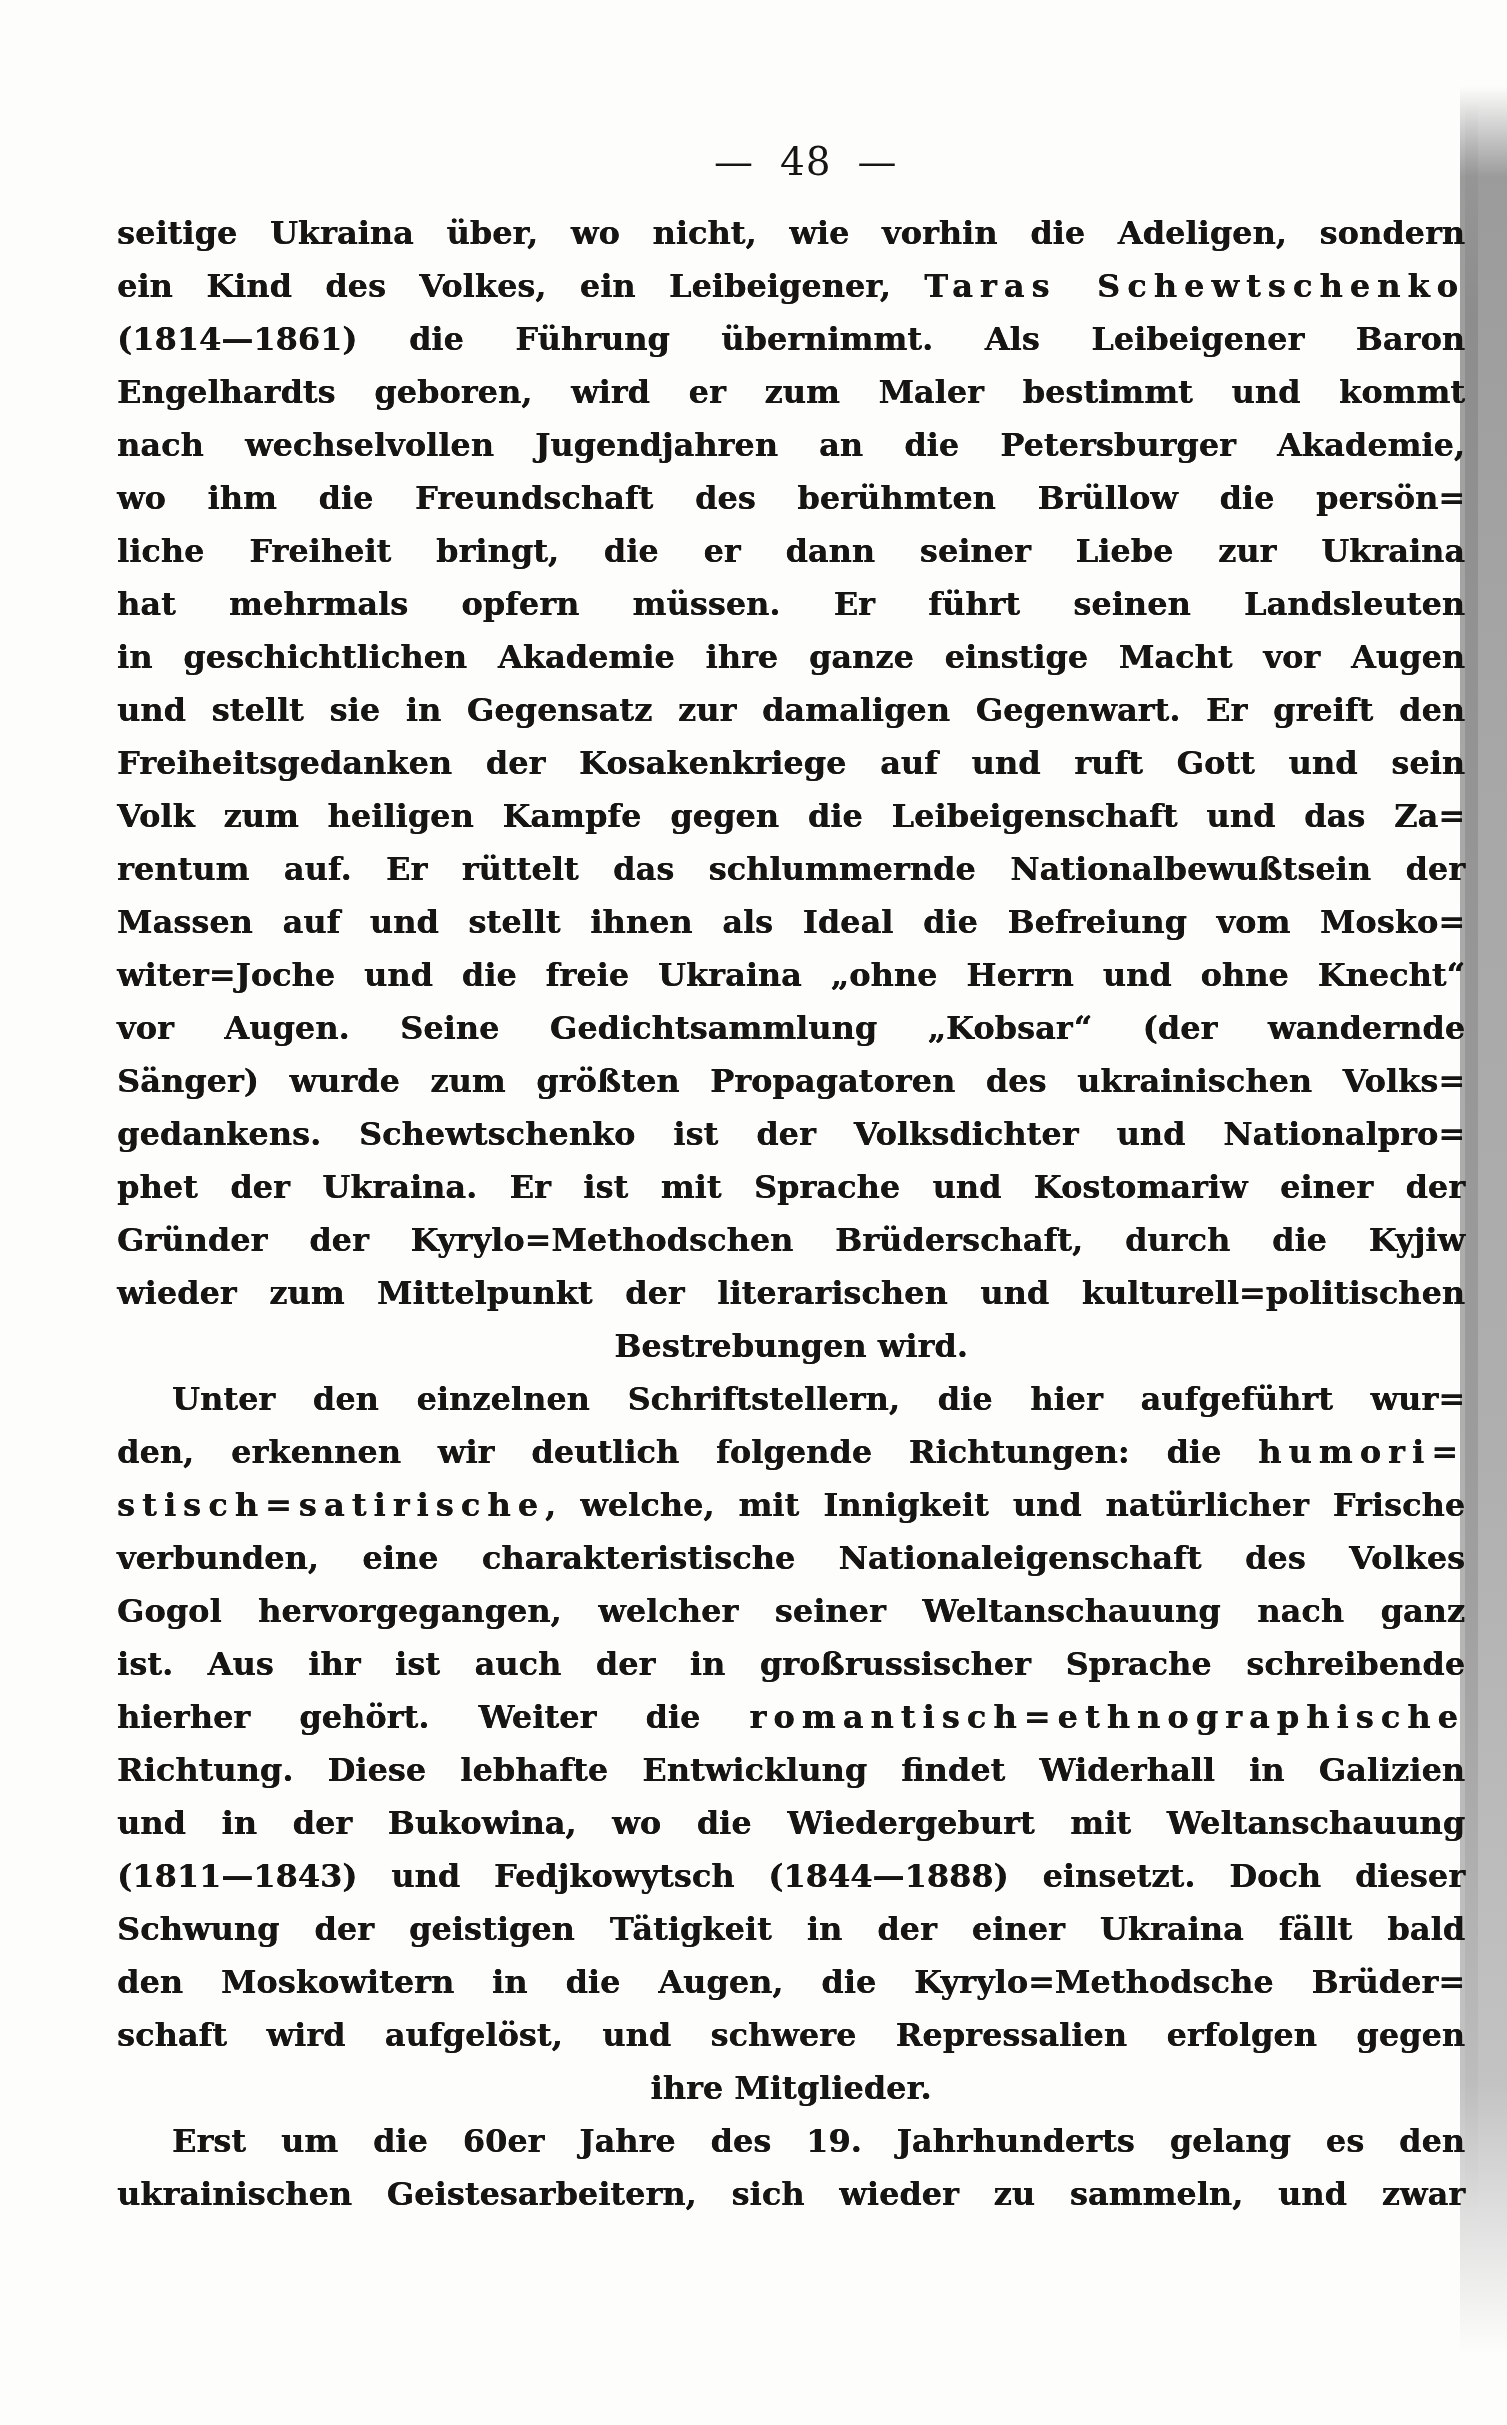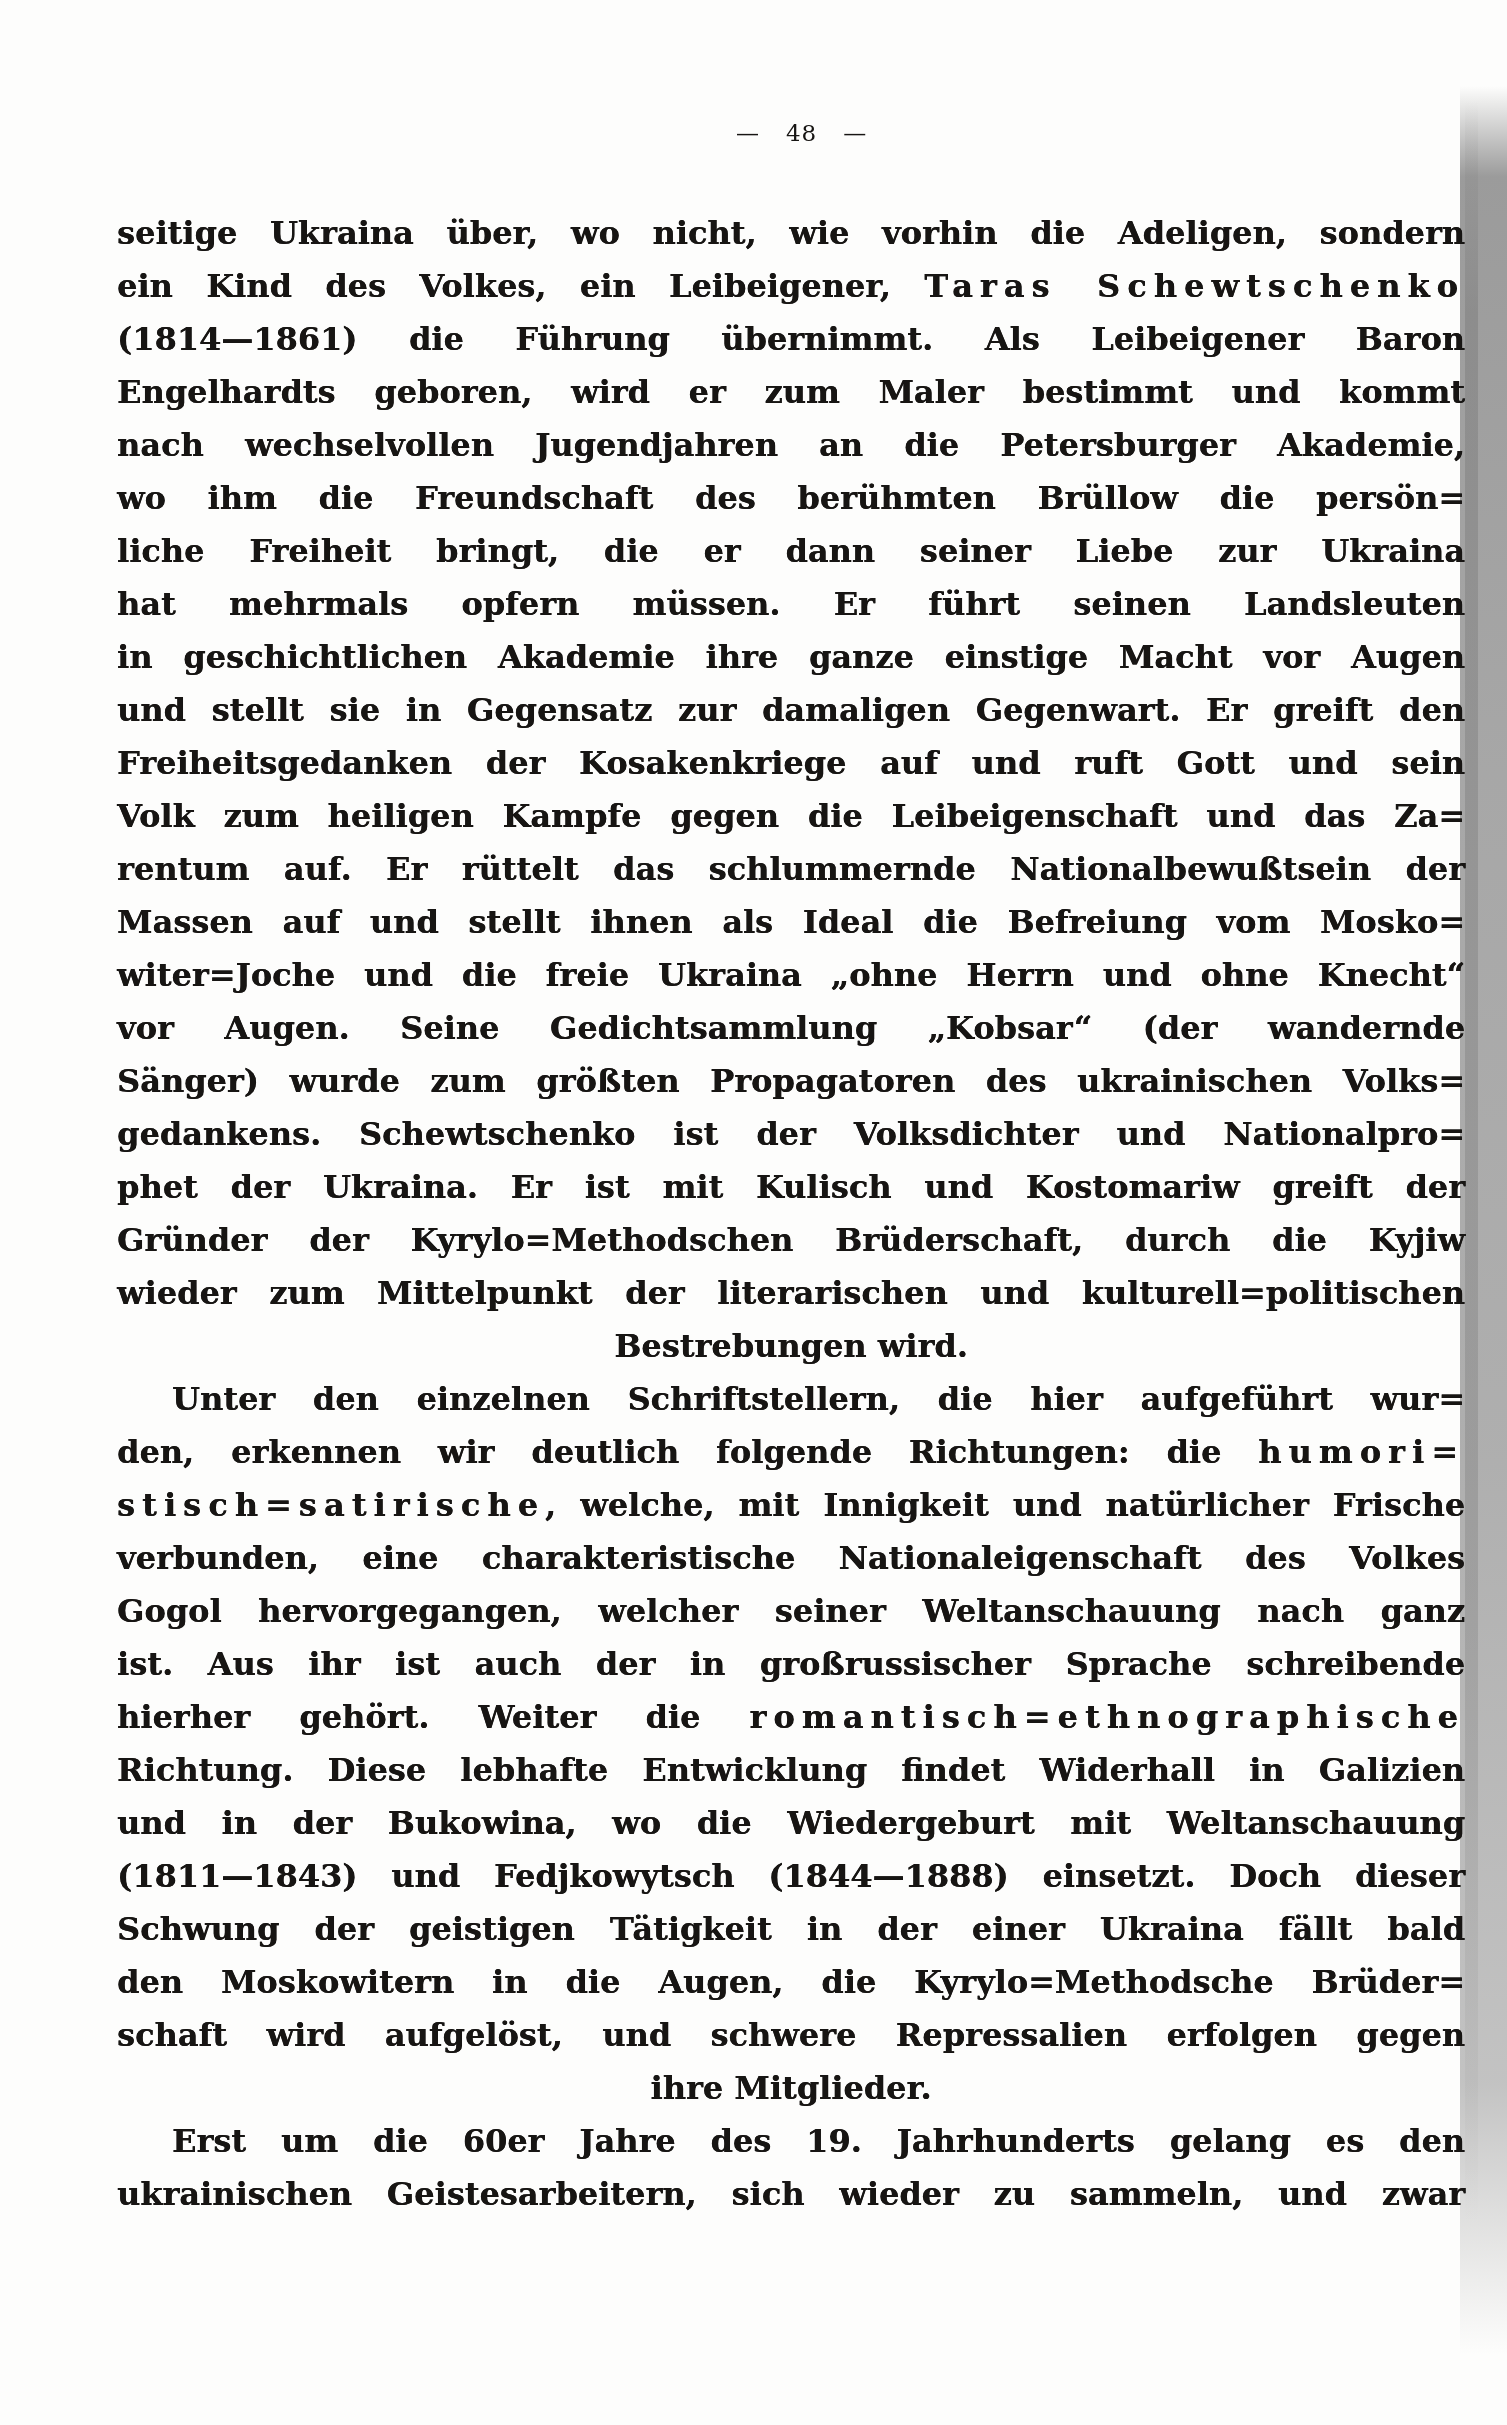--- a/index.html
+++ b/index.html
@@ -42,24 +42,24 @@
       to bottom,
       rgba(120,120,120,0) 0%,
       rgba(120,120,120,0.45) 10%,
       rgba(130,130,130,0.4) 70%,
       rgba(140,140,140,0) 100%
     );
   }
   .page-header {
     position: absolute;
     top: 94px;
-    left: 111px;
+    left: 105px;
     width: 1348px;
     text-align: center;
-    font-size: 23px;
+    font-size: 39px;
     letter-spacing: 1px;
     white-space: pre;
   }
   .page-header .dash { margin: 0 26px; }
   .text-block {
     position: absolute;
     top: 207px;
     left: 117px;
     width: 1348px;
     font-size: 32px;
@@ -102,21 +102,21 @@
       <div class="line just"><span class="seg">in geschichtlichen Akademie ihre ganze einstige Macht vor Augen</span></div>
       <div class="line just"><span class="seg">und stellt sie in Gegensatz zur damaligen Gegenwart. Er greift den</span></div>
       <div class="line just"><span class="seg">Freiheitsgedanken der Kosakenkriege auf und ruft Gott und sein</span></div>
       <div class="line just"><span class="seg">Volk zum heiligen Kampfe gegen die Leibeigenschaft und das Za=</span></div>
       <div class="line just"><span class="seg">rentum auf. Er rüttelt das schlummernde Nationalbewußtsein der</span></div>
       <div class="line just"><span class="seg">Massen auf und stellt ihnen als Ideal die Befreiung vom Mosko=</span></div>
       <div class="line just"><span class="seg">witer=Joche und die freie Ukraina „ohne Herrn und ohne Knecht“</span></div>
       <div class="line just"><span class="seg">vor Augen. Seine Gedichtsammlung „Kobsar“ (der wandernde</span></div>
       <div class="line just"><span class="seg">Sänger) wurde zum größten Propagatoren des ukrainischen Volks=</span></div>
       <div class="line just"><span class="seg">gedankens. Schewtschenko ist der Volksdichter und Nationalpro=</span></div>
-      <div class="line just"><span class="seg">phet der Ukraina. Er ist mit Kulisch und Kostomariw greift der</span></div>
+      <div class="line just"><span class="seg">phet der Ukraina. Er ist mit Sprache und Kostomariw einer der</span></div>
       <div class="line just"><span class="seg">Gründer der Kyrylo=Methodschen Brüderschaft, durch die Kyjiw</span></div>
       <div class="line just"><span class="seg">wieder zum Mittelpunkt der literarischen und kulturell=politischen</span></div>
       <div class="line"><span class="seg">Bestrebungen wird.</span></div>
       <div class="line just indent"><span class="seg">Unter den einzelnen Schriftstellern, die hier aufgeführt wur=</span></div>
       <div class="line just"><span class="seg">den, erkennen wir deutlich folgende Richtungen: die </span><span class="sperr">humori=</span></div>
       <div class="line just"><span class="sperr">stisch=satirische</span><span class="seg">, welche, mit Innigkeit und natürlicher Frische</span></div>
       <div class="line just"><span class="seg">verbunden, eine charakteristische Nationaleigenschaft des Volkes</span></div>
       <div class="line just"><span class="seg">Gogol hervorgegangen, welcher seiner Weltanschauung nach ganz</span></div>
       <div class="line just"><span class="seg">ist. Aus ihr ist auch der in großrussischer Sprache schreibende</span></div>
       <div class="line just"><span class="seg">hierher gehört. Weiter die </span><span class="sperr">romantisch=ethnographische</span></div>

